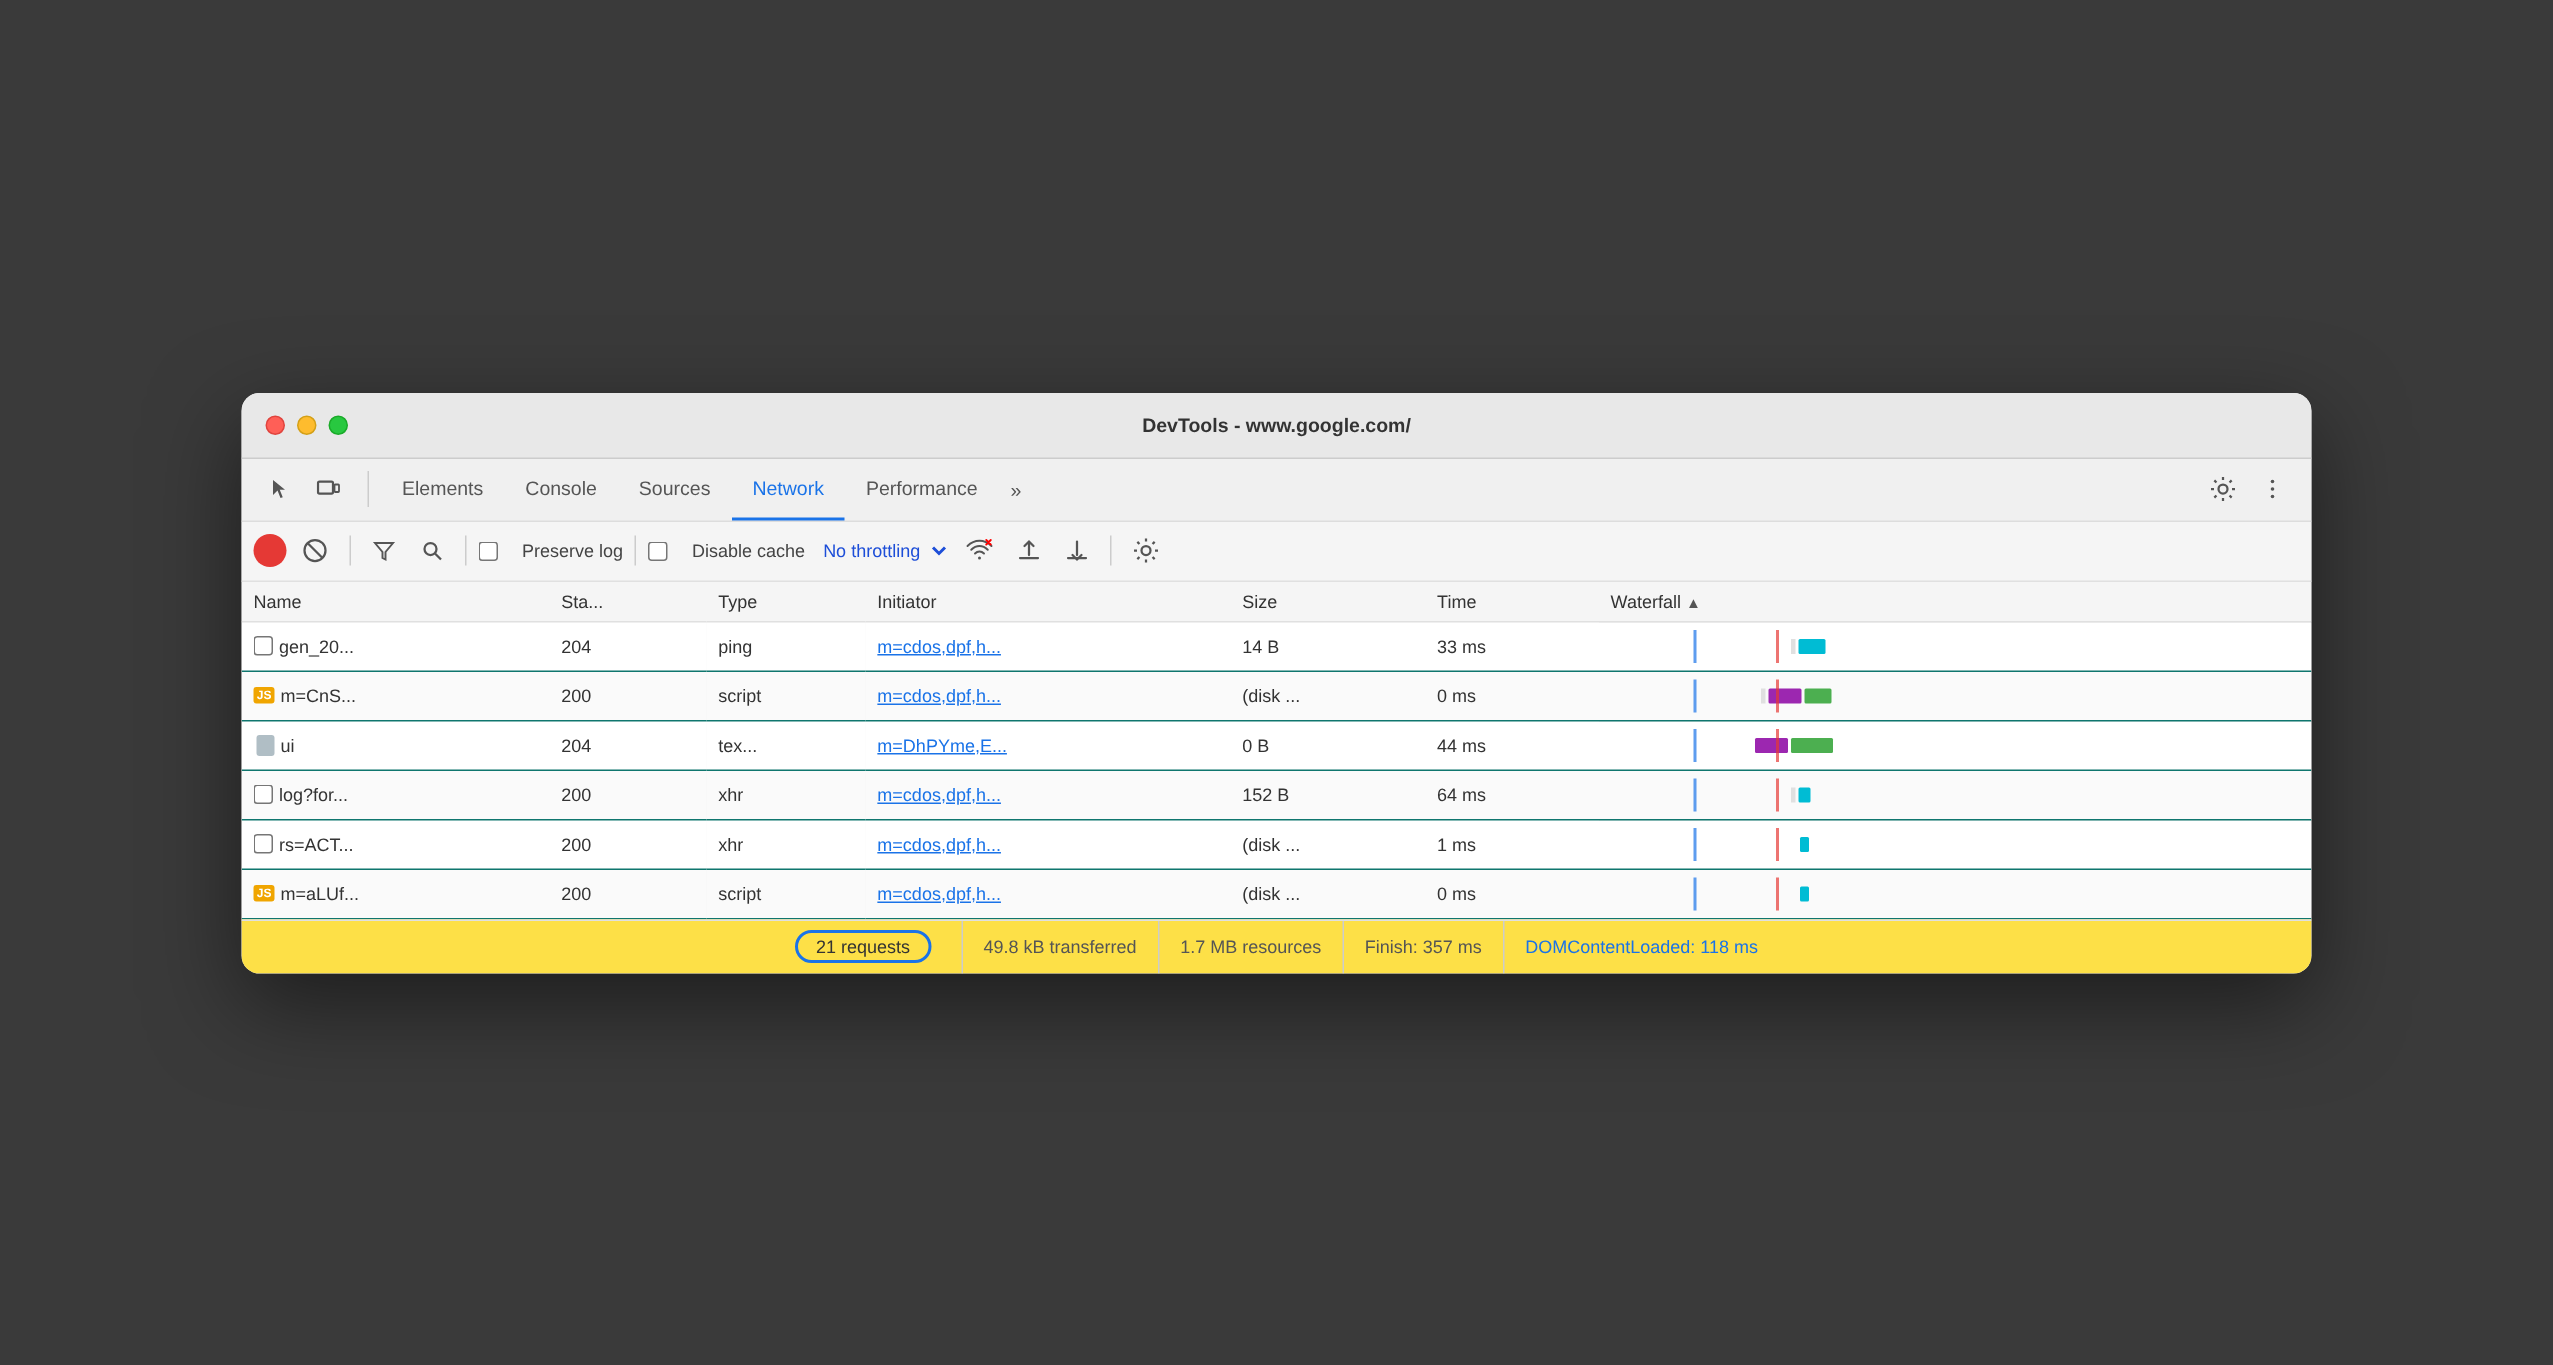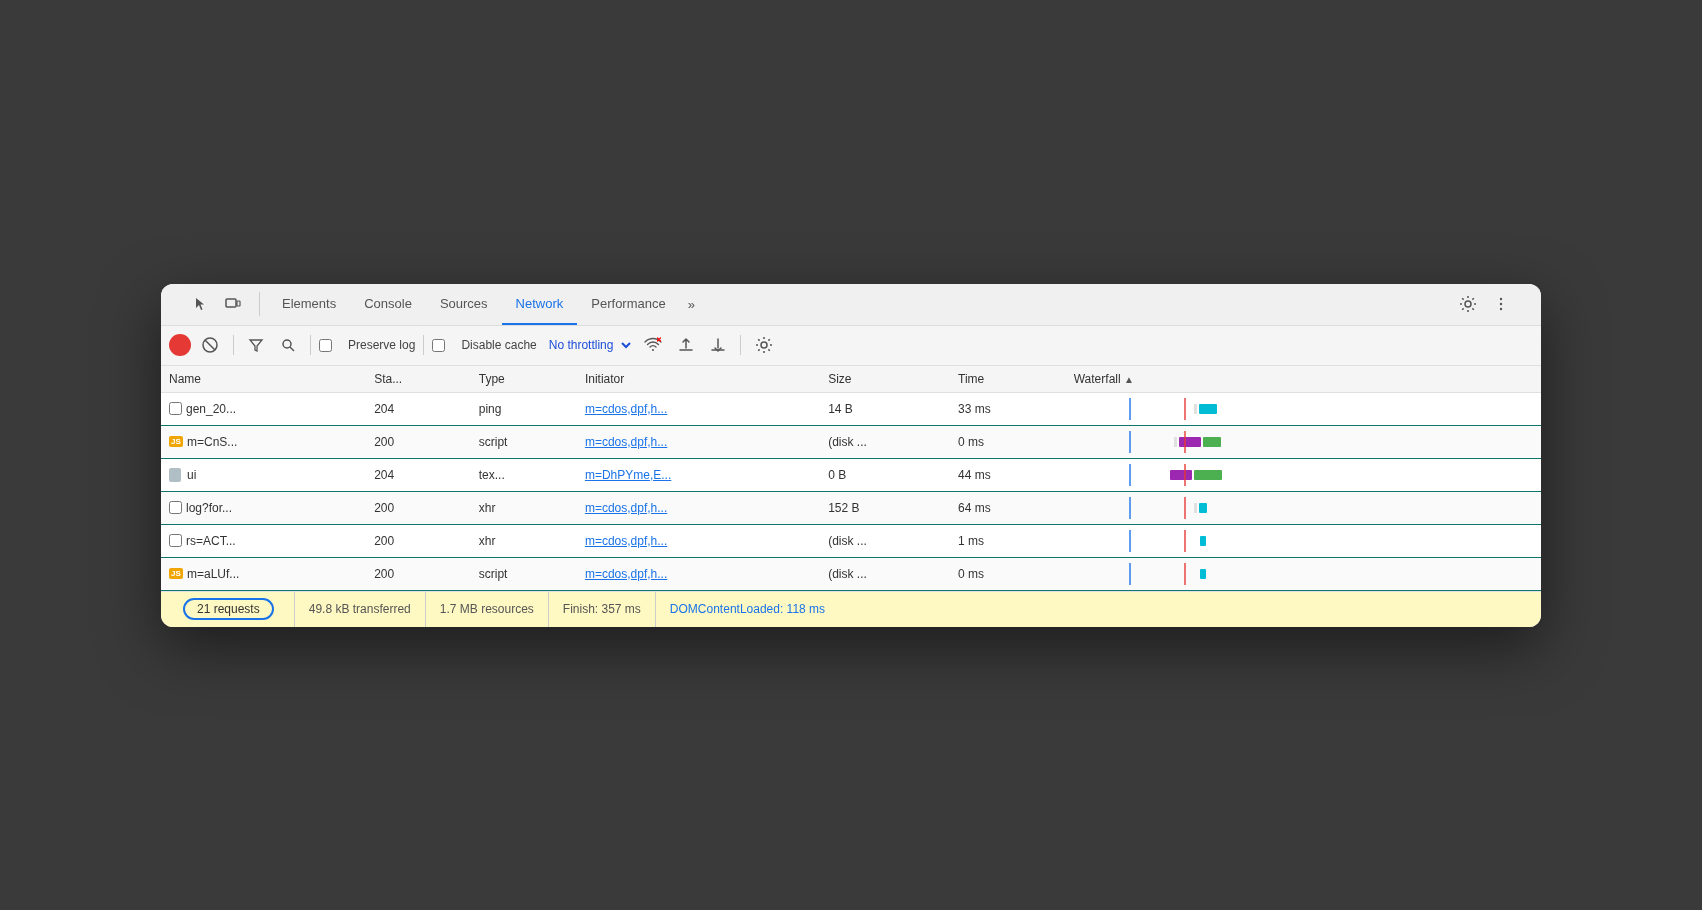--- a/index.html
+++ b/index.html
@@ -47,21 +47,21 @@
       font-size: 13px;
       font-weight: 600;
       color: #333;
     }
     .devtools-tabs {
       background: #f0f0f0;
       height: 42px;
       display: flex;
       align-items: center;
       border-bottom: 1px solid #ddd;
-      padding: 0 26px;
+      padding: 0 12px;
     }
     .devtools-tabs .tab-icons {
       display: flex;
       align-items: center;
       gap: 4px;
       padding-right: 12px;
       border-right: 1px solid #ccc;
       margin-right: 8px;
     }
     .icon-btn {
@@ -183,21 +183,21 @@
       width: 13px;
       height: 13px;
       flex-shrink: 0;
     }
     .file-icon {
       width: 14px;
       height: 14px;
       flex-shrink: 0;
       display: flex;
       align-items: center;
-      justify-content: flex-start;
+      justify-content: flex-end;
       font-size: 10px;
     }
     .file-icon-js {
       background: #f0a500;
       color: #fff;
       border-radius: 2px;
       font-size: 8px;
       font-weight: bold;
       padding: 1px 2px;
     }
@@ -211,29 +211,30 @@
       color: #1a73e8;
       text-decoration: underline;
       cursor: pointer;
     }
     .waterfall-cell {
       min-width: 200px;
       position: relative;
       padding: 0 8px;
     }
     .status-bar {
-      background: #fef9c3;
+      background: #fde047;
       height: 36px;
       display: flex;
       align-items: center;
       border-top: 1px solid #e0e0e0;
       font-size: 12px;
       color: #555;
       padding: 0 8px;
       gap: 0;
+      justify-content: center;
     }
     .status-section {
       padding: 0 14px;
       border-right: 1px solid #ccc;
       height: 100%;
       display: flex;
       align-items: center;
     }
     .status-section:last-child { border-right: none; }
     .status-requests {
@@ -259,20 +260,28 @@
     .waterfall-header-cell {
       position: relative;
       min-width: 200px;
     }
   </style>
 </head>
 <body>
 
 <div class="window">
 
+  <div class="titlebar">
+    <div class="traffic-lights">
+      <div class="traffic-light tl-red"></div>
+      <div class="traffic-light tl-yellow"></div>
+      <div class="traffic-light tl-green"></div>
+    </div>
+    <span class="titlebar-title">DevTools - www.google.com/</span>
+  </div>
 
   <div class="devtools-tabs">
     <div class="tab-icons">
       <button class="icon-btn">
         <svg width="16" height="16" viewBox="0 0 16 16" fill="none">
           <path d="M3 2L3 12L6 9L8 14L9.5 13.5L7.5 8.5L11 8.5L3 2Z" fill="#555"></path>
         </svg>
       </button>
       <button class="icon-btn">
         <svg width="16" height="16" viewBox="0 0 16 16" fill="none">

